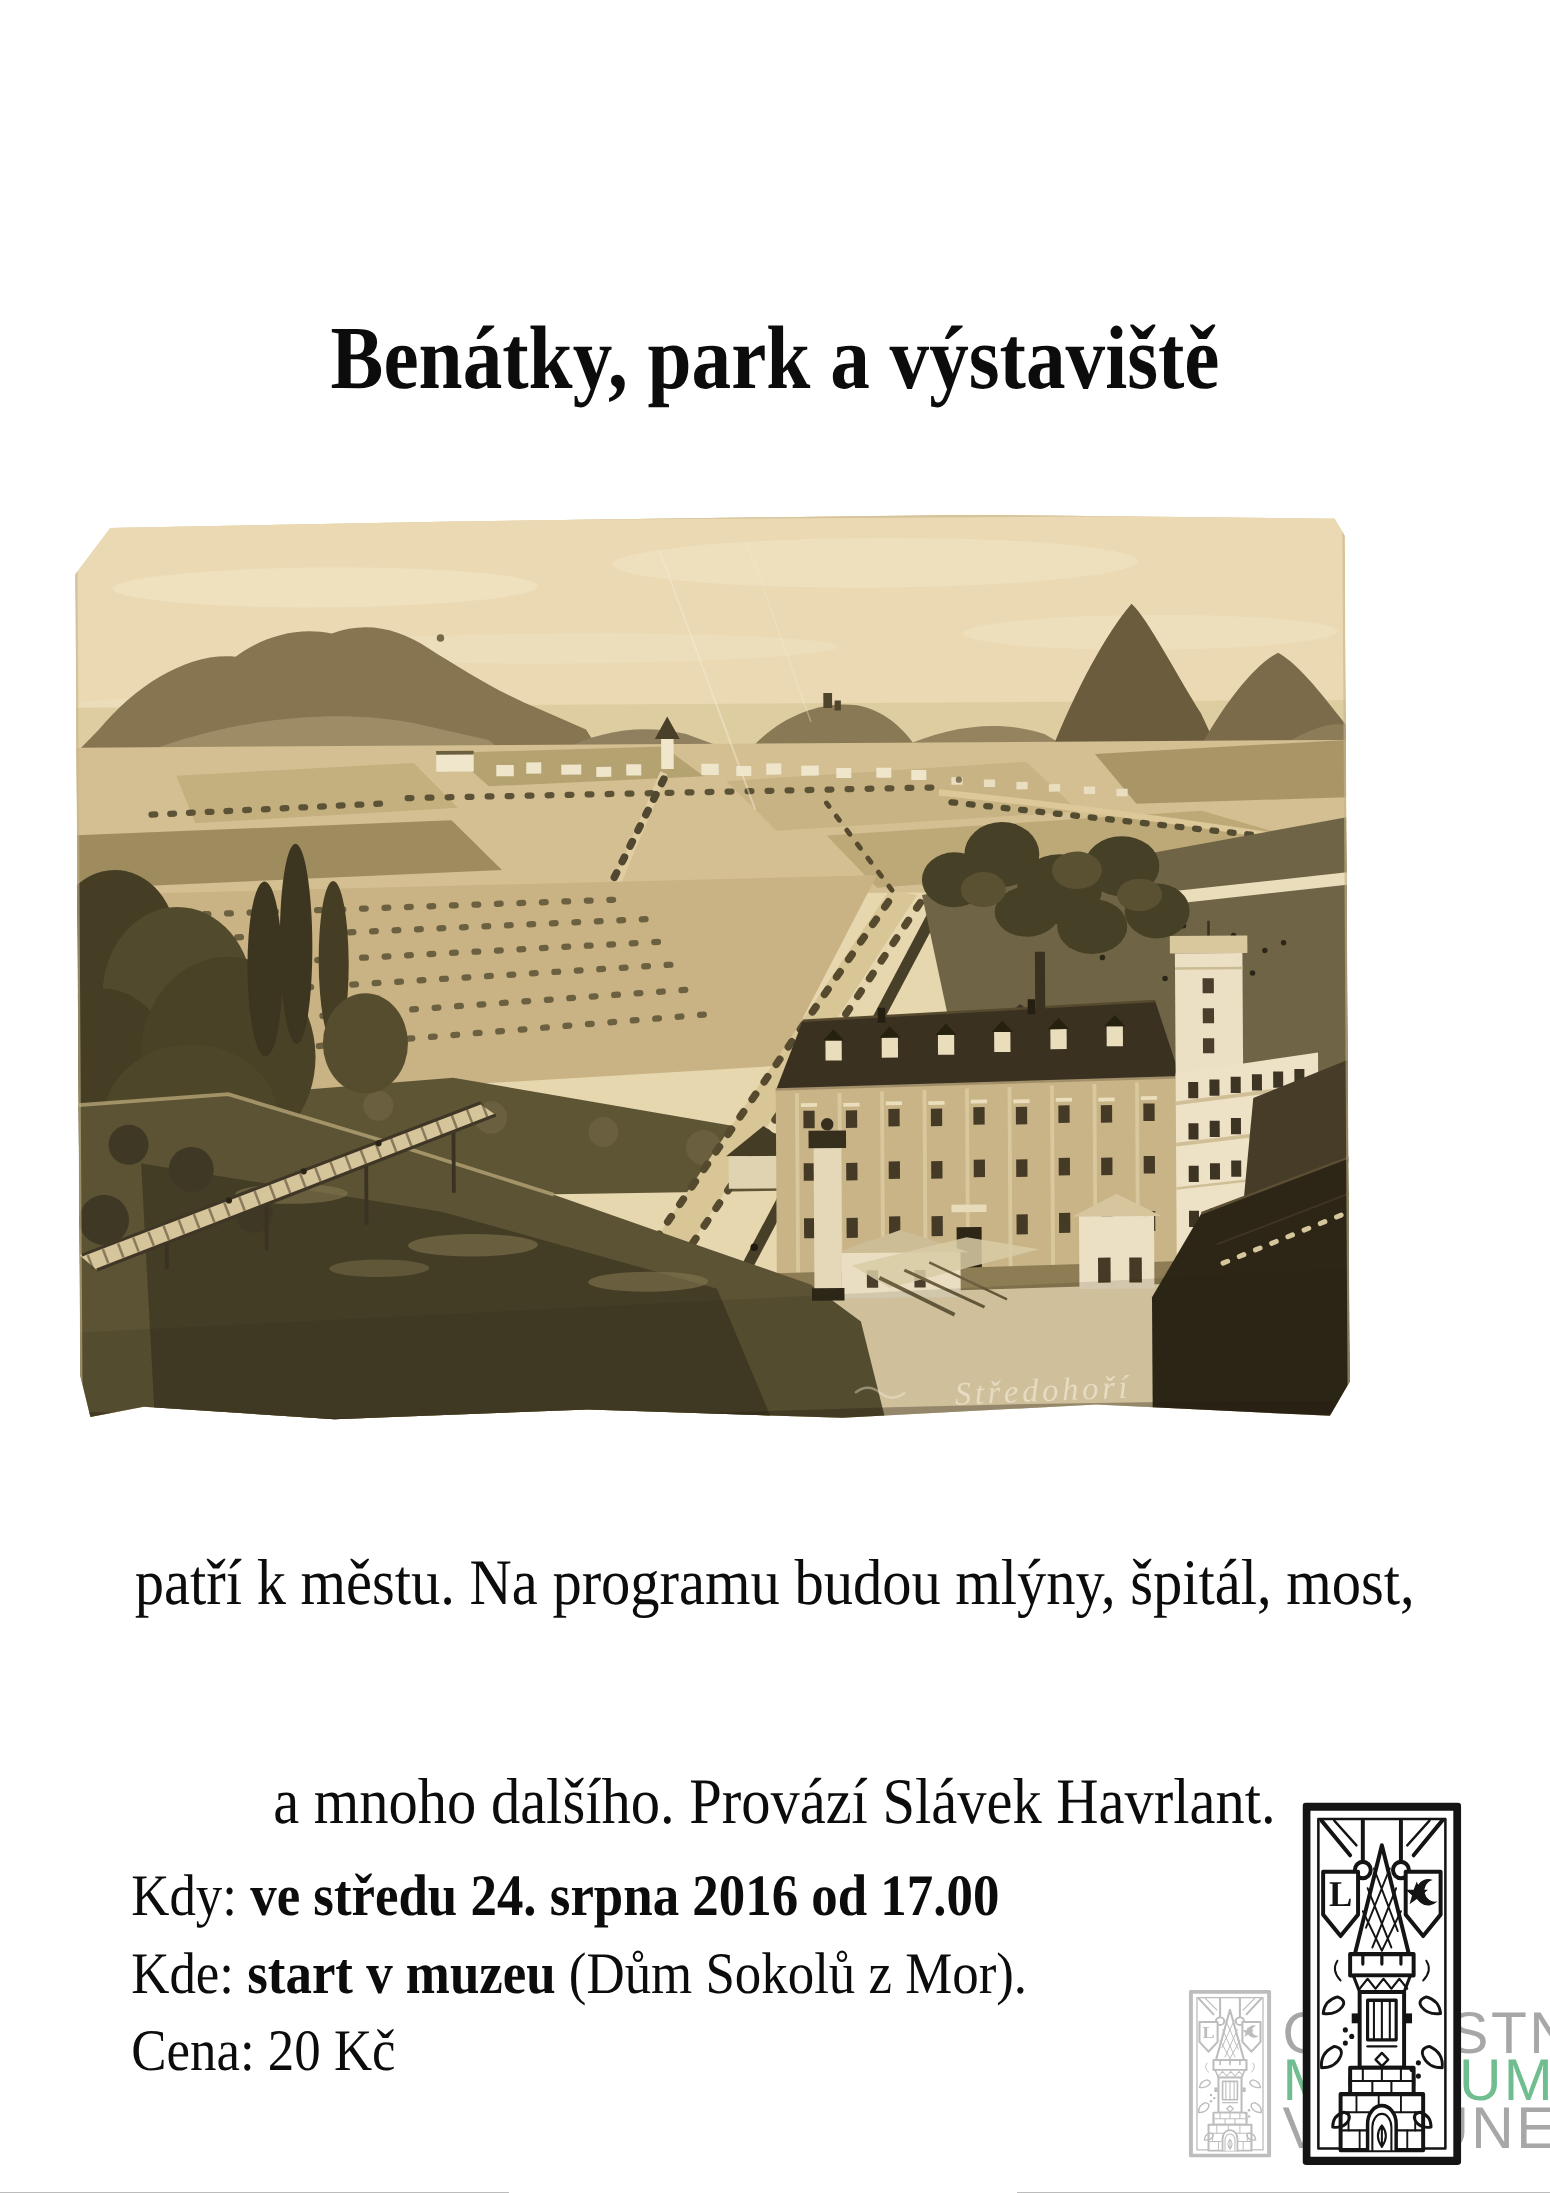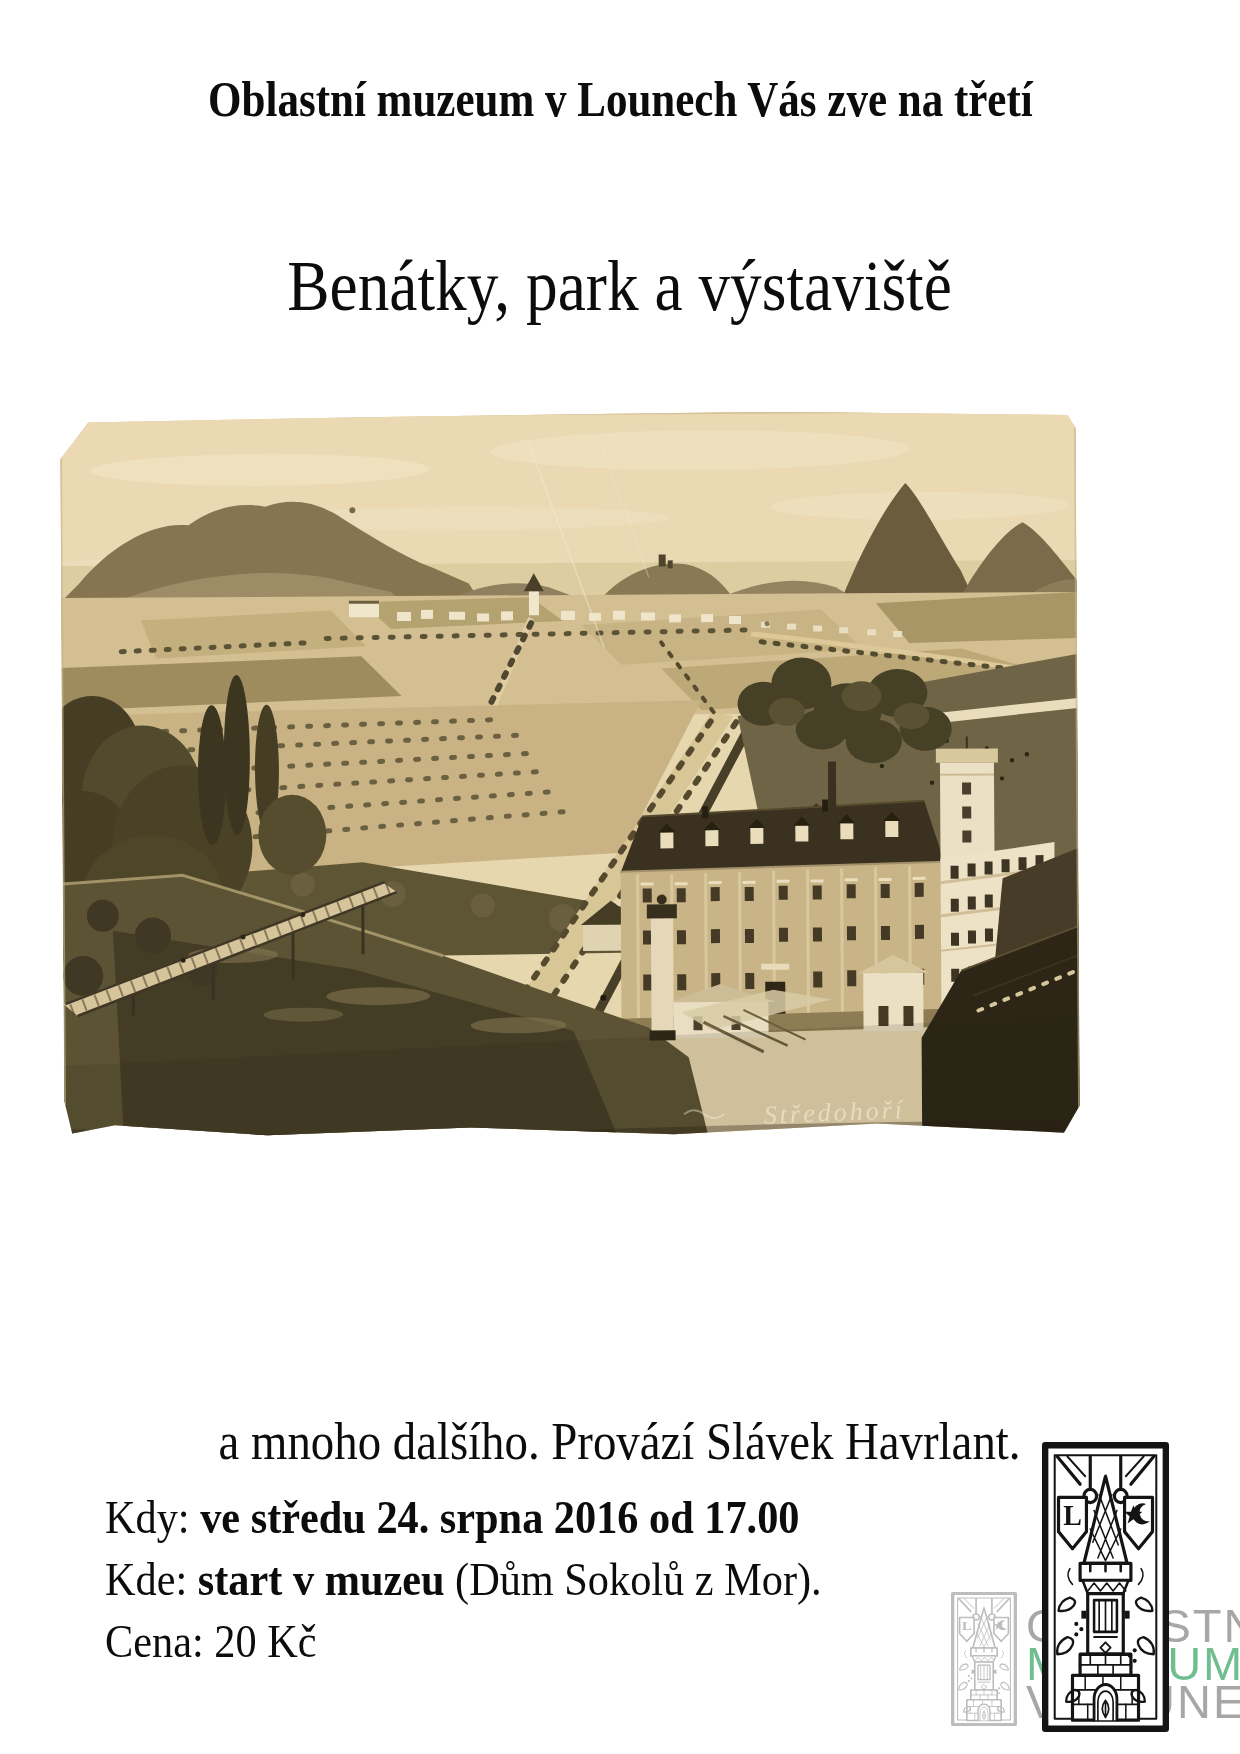--- a/index.html
+++ b/index.html
@@ -1,21 +1,21 @@
 <!DOCTYPE html>
 <html><head>
 <meta charset="utf-8">
 <style>
   html,body{margin:0;padding:0;background:#888;}
   #page{position:relative;width:1240px;height:1754px;margin:0 auto;background:#ffffff;overflow:hidden;
         font-family:"Liberation Serif",serif;color:#0c0c0c;}
   .center-line{position:absolute;left:0;width:100%;text-align:center;white-space:nowrap;}
   .cond{display:inline-block;white-space:nowrap;transform:scaleX(.86);transform-origin:center center;}
   .hdr{font-weight:bold;font-size:50px;line-height:1;}
-  .ttl{font-weight:normal;font-size:72px;line-height:1;}
+  .ttl{font-weight:bold;font-size:72px;line-height:1;}
   .ttl .cond{transform:scaleX(.88);}
   .body-line{font-size:52px;line-height:1;}
   .body-line .cond{transform:scaleX(.9);}
   #photo-wrap{position:absolute;left:62px;top:413px;width:1016px;height:727px;transform:rotate(-.35deg);}
   #photo{position:absolute;inset:0;background:#e7d7af;
          clip-path:polygon(0% 6%,2.8% .9%,30% .4%,70% 0%,99.2% .7%,100% 2.6%,100% 95.6%,98.4% 99.4%,80% 98%,60% 99.3%,40% 98.2%,20% 99.1%,5% 97.6%,.8% 98.7%,0% 94%);}
   #photo svg{display:block;width:100%;height:100%;}
   .detail-line{position:absolute;left:105px;font-size:47px;line-height:1;text-decoration:underline;}
   .detail-line .cond{transform:scaleX(.9);transform-origin:left center;}
   .detail-line b{font-weight:bold;}
@@ -25,23 +25,20 @@
   .wm-green{color:#70be90;}
   .emblem{position:absolute;z-index:2;}
   #emblem-big{left:1042px;top:1442px;color:#141414;}
   #emblem-small{left:951px;top:1592px;color:#bdbdbd;}
 </style>
 </head>
 <body>
 
 <div id="page">
 
-  <div class="center-line hdr" style="top:74px">
-    <span class="cond">Oblastní muzeum v Lounech Vás zve na třetí</span>
-  </div>
 
   <div class="center-line ttl" style="top:250px">
     <span class="cond">Benátky, park a výstaviště</span>
   </div>
 
   <div id="photo-wrap">
     <div id="photo">
       <svg viewBox="0 0 1016 727" preserveAspectRatio="none">
 
         <g>
@@ -387,20 +384,23 @@
         </g>
 
         <g>
           <path d="M620,702 q10,-8 20,0 q10,8 20,0" stroke="#f7f0dc" stroke-width="2" fill="none" opacity=".4"></path>
           <text x="700" y="712" font-family="Liberation Serif, serif" font-style="italic" font-size="26" letter-spacing="3" fill="#f8f2e0" opacity=".55" transform="rotate(-2 700 712)">Středohoří</text>
         </g>
       </svg>
     </div>
   </div>
 
+  <div class="center-line body-line" style="top:1241px">
+    <span class="cond">patří k městu. Na programu budou mlýny, špitál, most,</span>
+  </div>
   <div class="center-line body-line" style="top:1416px">
     <span class="cond">a mnoho dalšího. Provází Slávek Havrlant.</span>
   </div>
 
   <div class="detail-line" style="top:1494px">
     <span class="cond"><span>Kdy: </span><b>ve středu 24. srpna 2016 od 17.00</b></span>
   </div>
   <div class="detail-line" style="top:1556px">
     <span class="cond"><span>Kde: </span><b>start v muzeu</b><span> (Dům Sokolů z Mor).</span></span>
   </div>

